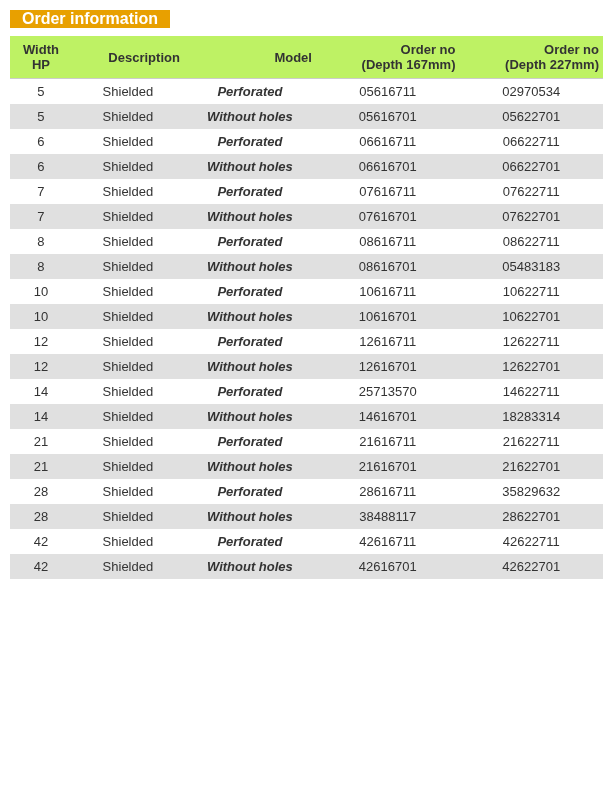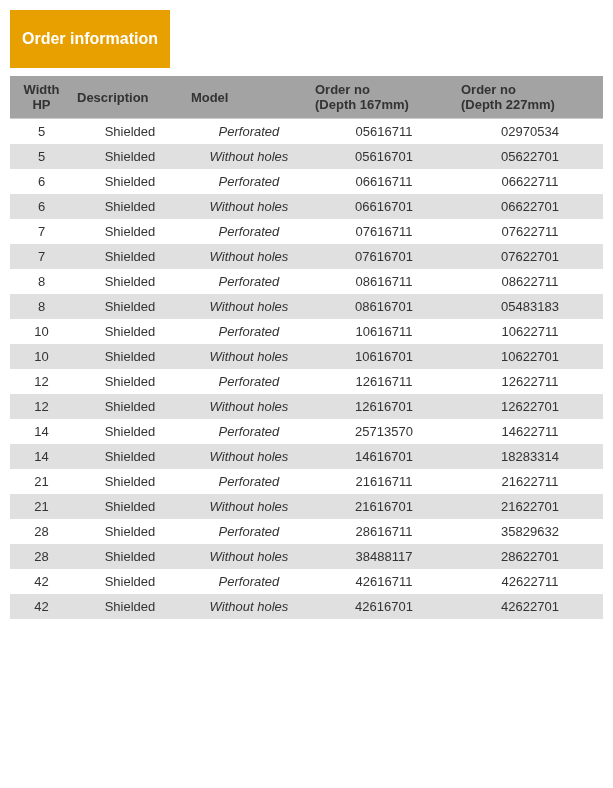--- a/index.html
+++ b/index.html
@@ -10,37 +10,37 @@
       width: 613px;
       min-height: 788px;
       padding: 10px;
     }
 
     .title-bar {
       background: #E8A000;
       color: #fff;
       font-size: 16px;
       font-weight: bold;
-      padding: 20px 12px;
+      padding: 0 12px;
       margin-bottom: 8px;
       display: inline-block;
     }
 
     table {
       width: 100%;
       border-collapse: collapse;
       font-size: 13px;
     }
 
     thead tr {
-      background: #a3a3a3;
+      background: #bef264;
     }
 
     thead th {
-      text-align: left;
+      text-align: right;
       padding: 6px 4px;
       font-weight: bold;
       color: #333;
       border-bottom: 1px solid #ccc;
     }
 
     thead th:first-child {
       text-align: center;
     }
 
@@ -53,20 +53,21 @@
     }
 
     tbody td {
       text-align: center;
       padding: 5px 4px;
       color: #333;
     }
 
     tbody td:nth-child(3) {
       font-style: italic;
+      font-weight: bold;
     }
   </style>
 </head>
 <body>
 
 
 
 <div class="title-bar">
   <span>Order information</span>
 </div>

